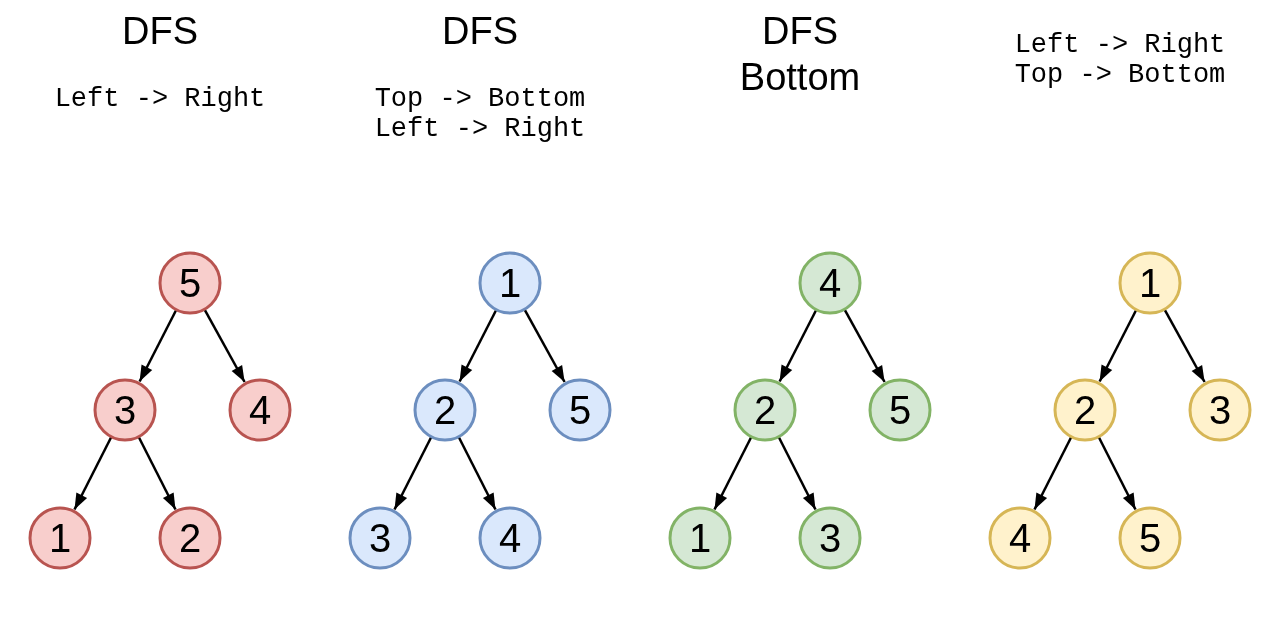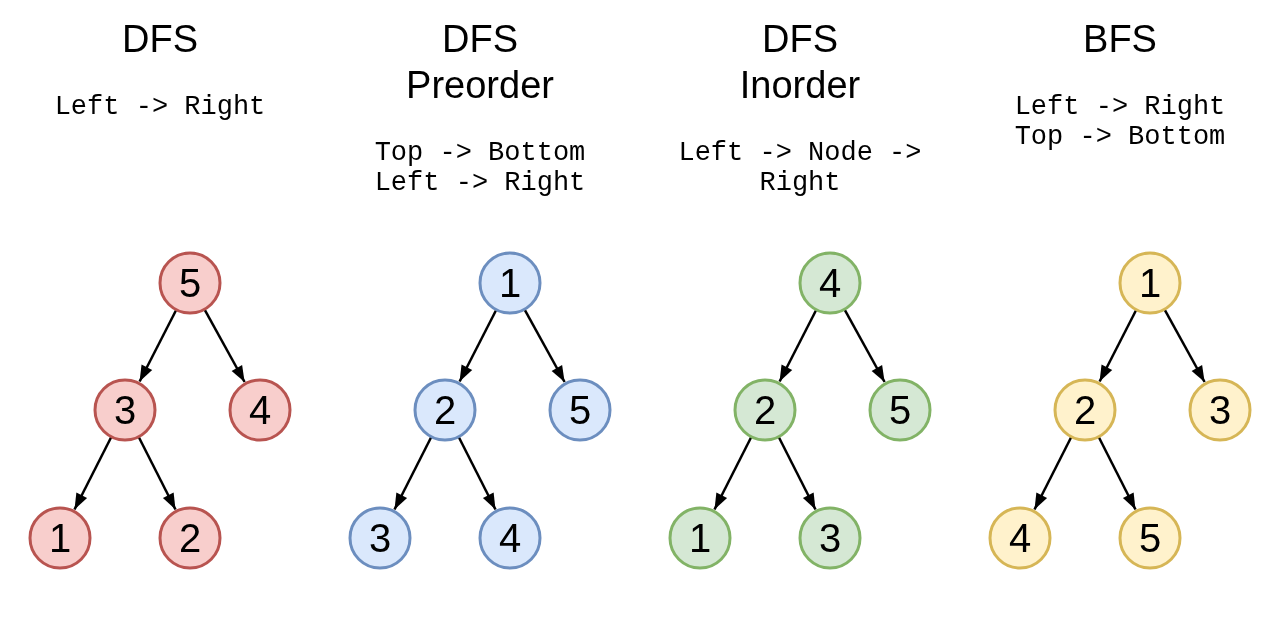--- a/index.html
+++ b/index.html
@@ -6,21 +6,21 @@
   body {
     width: 1280px; height: 617px;
     background: #ffffff;
     font-family: "Liberation Sans", sans-serif;
     color: #000000;
     overflow: hidden;
   }
   .row { display: flex; width: 1280px; height: 617px; }
   .col { position: relative; width: 320px; height: 617px; }
   .title {
-    margin-top: 16px;
+    margin-top: 8px;
     text-align: center;
     font-size: 38px;
     line-height: 46px;
     color: #000000;
   }
   .tline { display: block; }
   .subtitle {
     margin-top: 30px;
     text-align: center;
     font-size: 27px;
@@ -83,21 +83,20 @@
       <g>
         <circle class="node-circle" cx="180" cy="300" r="30" fill="#f8cecc" stroke="#b85450"></circle>
         <text class="node-value" x="180" y="300" dy=".36em">2</text>
       </g>
     </svg>
   </section>
 
   <section class="col">
     <div class="title">
       <span class="tline">DFS</span>
-      <span class="tline">Preorder</span>
     </div>
     <div class="subtitle">
       <span class="sline">Top -&gt; Bottom</span>
       <span class="sline">Left -&gt; Right</span>
     </div>
     <svg class="tree" width="300" height="332" viewBox="0 0 300 332">
       <line class="edge" x1="166.3" y1="71.7" x2="129.6" y2="143.5" marker-end="url(#arrowhead)" stroke="#000000"></line>
       <line class="edge" x1="194.5" y1="71.3" x2="234.6" y2="144.0" marker-end="url(#arrowhead)" stroke="#000000"></line>
       <line class="edge" x1="101.4" y1="198.7" x2="64.5" y2="271.5" marker-end="url(#arrowhead)" stroke="#000000"></line>
       <line class="edge" x1="128.6" y1="198.7" x2="165.5" y2="271.5" marker-end="url(#arrowhead)" stroke="#000000"></line>
@@ -120,25 +119,21 @@
       <g>
         <circle class="node-circle" cx="180" cy="300" r="30" fill="#dae8fc" stroke="#6c8ebf"></circle>
         <text class="node-value" x="180" y="300" dy=".36em">4</text>
       </g>
     </svg>
   </section>
 
   <section class="col">
     <div class="title">
       <span class="tline">DFS</span>
-      <span class="tline">Inorder</span>
-    </div>
-    <div class="subtitle">
-      <span class="sline">Left -&gt; Node -&gt; Right</span>
-      <span class="sline"></span>
+      <span class="tline">Bottom</span>
     </div>
     <svg class="tree" width="300" height="332" viewBox="0 0 300 332">
       <line class="edge" x1="166.3" y1="71.7" x2="129.6" y2="143.5" marker-end="url(#arrowhead)" stroke="#000000"></line>
       <line class="edge" x1="194.5" y1="71.3" x2="234.6" y2="144.0" marker-end="url(#arrowhead)" stroke="#000000"></line>
       <line class="edge" x1="101.4" y1="198.7" x2="64.5" y2="271.5" marker-end="url(#arrowhead)" stroke="#000000"></line>
       <line class="edge" x1="128.6" y1="198.7" x2="165.5" y2="271.5" marker-end="url(#arrowhead)" stroke="#000000"></line>
       <g>
         <circle class="node-circle" cx="180" cy="45" r="30" fill="#d5e8d4" stroke="#82b366"></circle>
         <text class="node-value" x="180" y="45" dy=".36em">4</text>
       </g>
@@ -155,24 +150,20 @@
         <text class="node-value" x="50" y="300" dy=".36em">1</text>
       </g>
       <g>
         <circle class="node-circle" cx="180" cy="300" r="30" fill="#d5e8d4" stroke="#82b366"></circle>
         <text class="node-value" x="180" y="300" dy=".36em">3</text>
       </g>
     </svg>
   </section>
 
   <section class="col">
-    <div class="title">
-      <span class="tline">BFS</span>
-      <span class="tline"></span>
-    </div>
     <div class="subtitle">
       <span class="sline">Left -&gt; Right</span>
       <span class="sline">Top -&gt; Bottom</span>
     </div>
     <svg class="tree" width="300" height="332" viewBox="0 0 300 332">
       <line class="edge" x1="166.3" y1="71.7" x2="129.6" y2="143.5" marker-end="url(#arrowhead)" stroke="#000000"></line>
       <line class="edge" x1="194.5" y1="71.3" x2="234.6" y2="144.0" marker-end="url(#arrowhead)" stroke="#000000"></line>
       <line class="edge" x1="101.4" y1="198.7" x2="64.5" y2="271.5" marker-end="url(#arrowhead)" stroke="#000000"></line>
       <line class="edge" x1="128.6" y1="198.7" x2="165.5" y2="271.5" marker-end="url(#arrowhead)" stroke="#000000"></line>
       <g>

